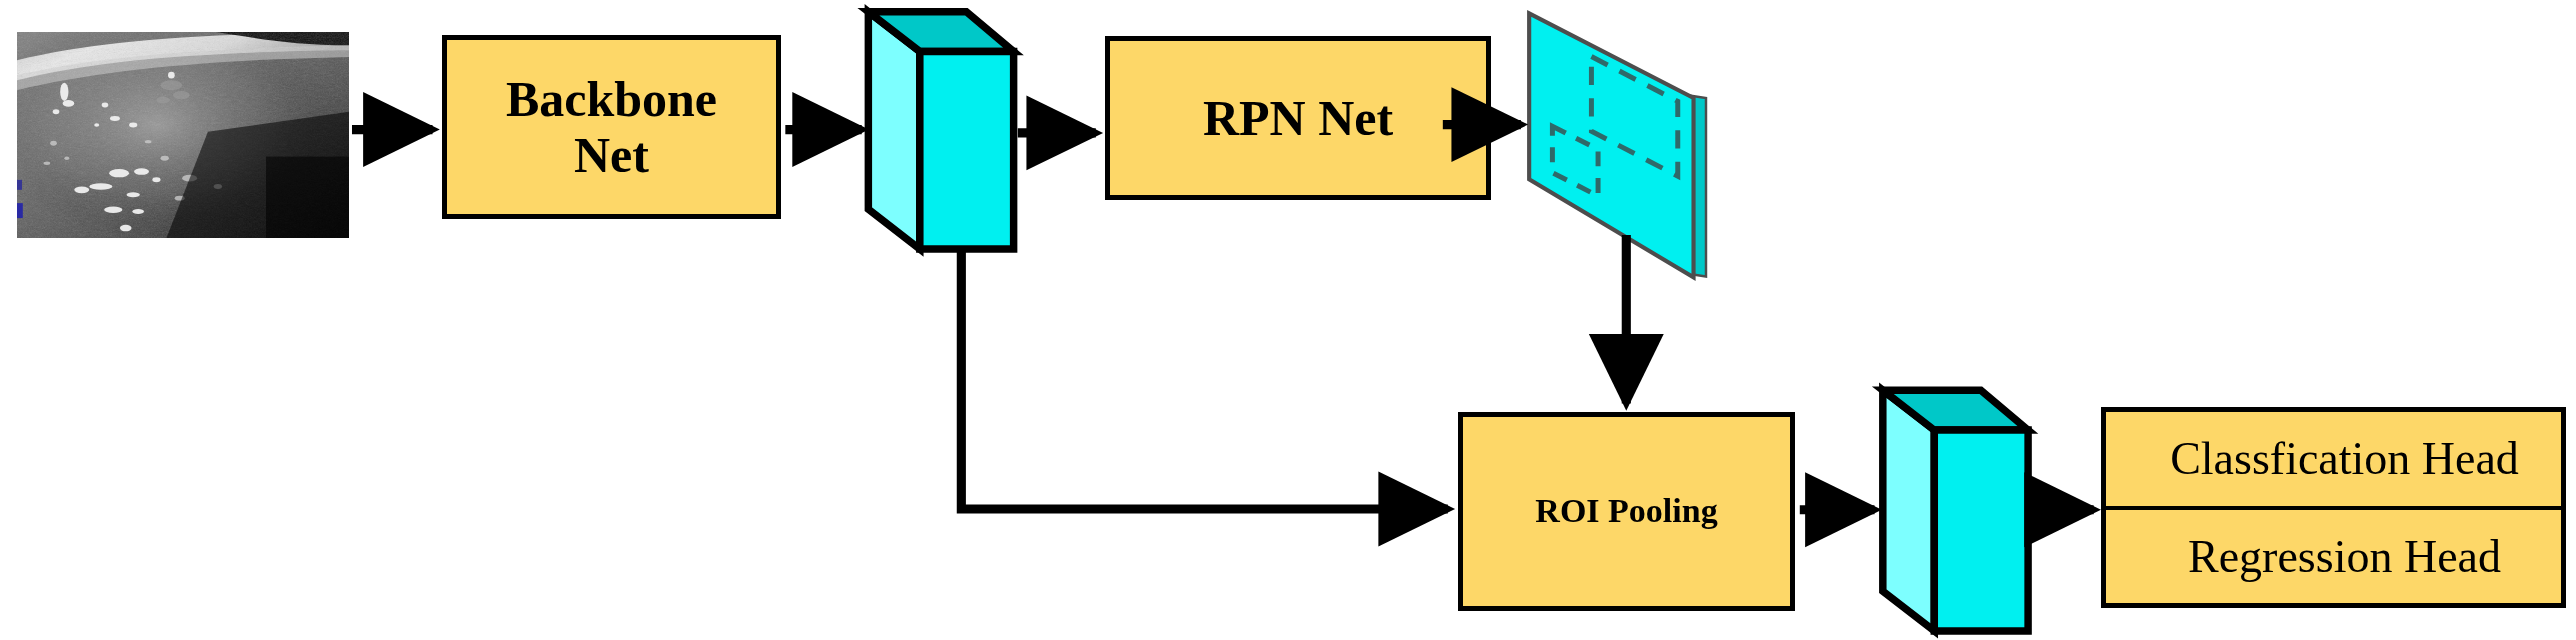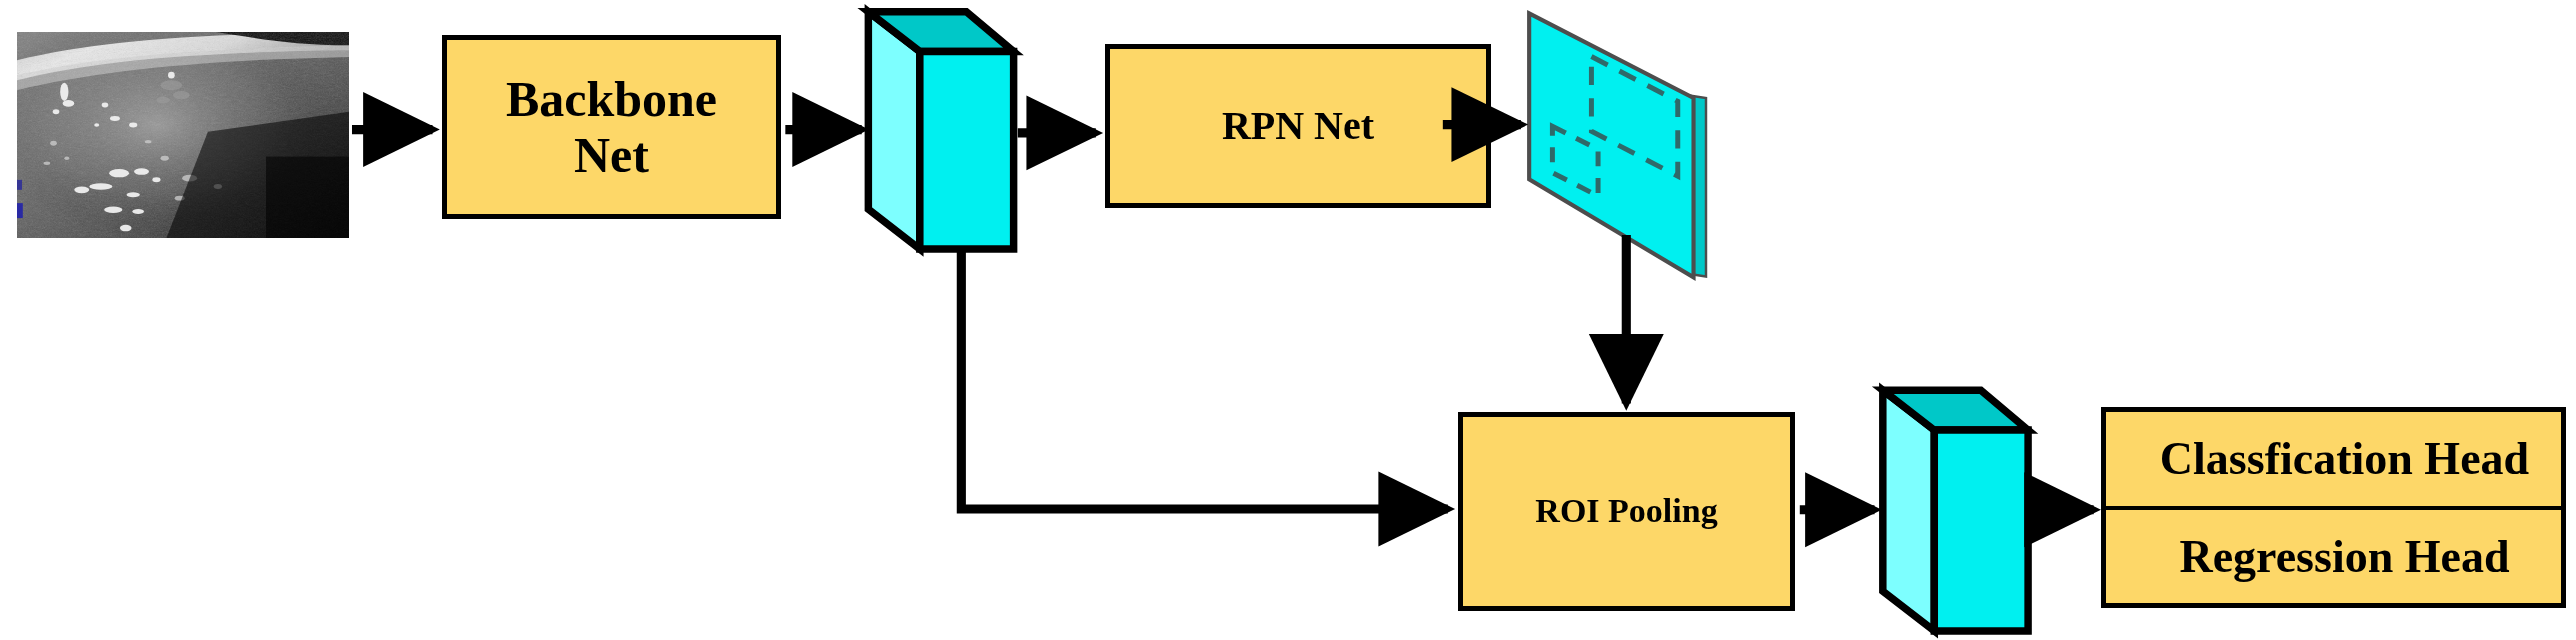--- a/index.html
+++ b/index.html
@@ -35,22 +35,22 @@
   }
   .node-box .line { display: block; }
 
   
   #backbone-net {
     left: 442px; top: 35px; width: 339px; height: 184px;
     font-size: 50px;
   }
   
   #rpn-net {
-    left: 1105px; top: 44px; width: 386px; height: 164px;
-    font-size: 40px;
+    left: 1105px; top: 36px; width: 386px; height: 164px;
+    font-size: 50px;
   }
   
   #roi-pooling {
     left: 1458px; top: 412px; width: 337px; height: 199px;
     font-size: 34px;
   }
   
   #head-stack {
     position: absolute;
     left: 2101px; top: 407px; width: 465px; height: 201px;
@@ -59,21 +59,21 @@
     background: #FDD768;
     display: flex;
     flex-direction: column;
   }
   .head-cell {
     flex: 1 1 50%;
     display: flex;
     align-items: center;
     justify-content: center;
     font-size: 46px;
-    font-weight: bold;
+    font-weight: normal;
     color: #000;
     font-family: "Liberation Serif", "DejaVu Serif", serif;
     white-space: nowrap;
     padding-left: 22px;
   }
   #head-cell-cls { border-bottom: 4.2px solid #000; }
 
   
   #input-image {
     position: absolute;

